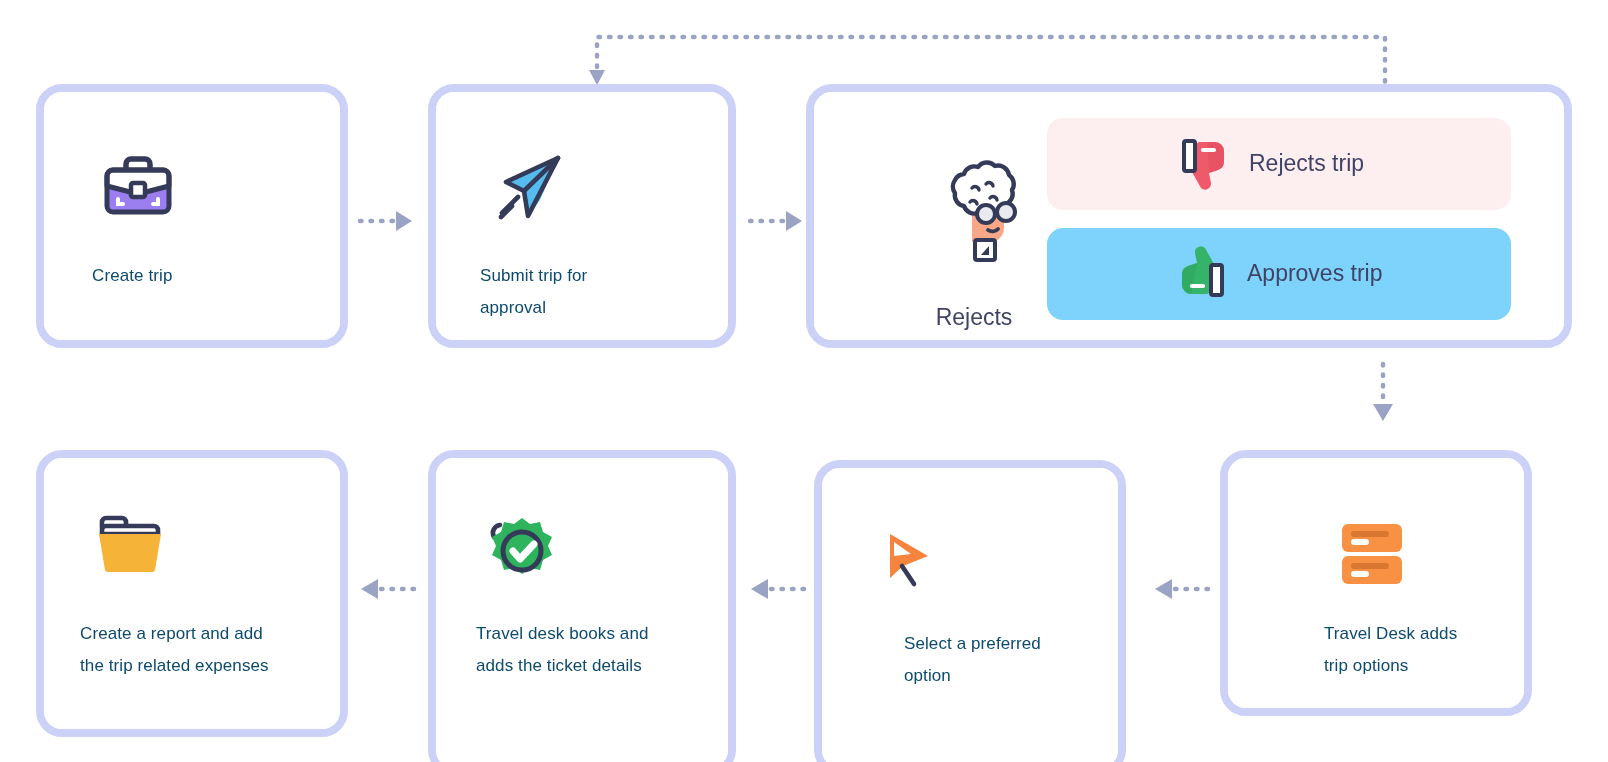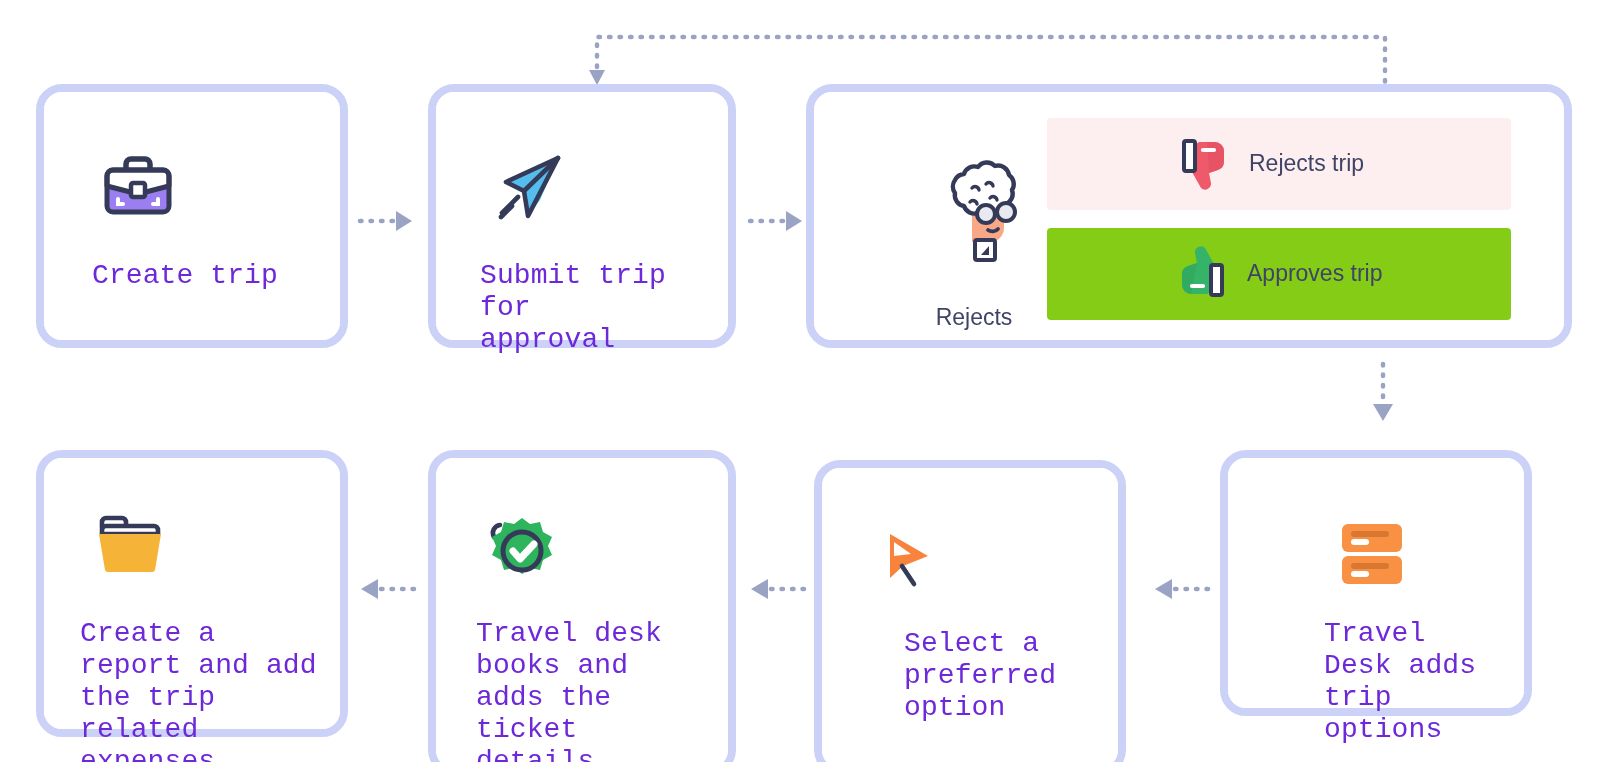--- a/index.html
+++ b/index.html
@@ -34,26 +34,25 @@
   }
   .card-body {
     position: absolute;
     left: 40px;
     top: 52px;
     right: 20px;
     bottom: 20px;
   }
   .card-label {
     position: absolute;
-    color: #6d28d9;
-    font-size: 28px;
+    color: #0c4a6e;
+    font-size: 17px;
     line-height: 32px;
     letter-spacing: 0.1px;
     white-space: pre-line;
-    font-family: Liberation Mono, monospace;
   }
   .icon-wrap {
     position: absolute;
     width: 92px;
     height: 92px;
   }
 
   
   .approver-col {
     position: absolute;
@@ -69,25 +68,25 @@
     width: 200px;
     text-align: center;
     color: #3f4466;
     font-size: 23px;
     line-height: 30px;
   }
   .decision-row {
     position: absolute;
     display: flex;
     align-items: center;
-    border-radius: 4px;
+    border-radius: 16px;
     box-sizing: border-box;
   }
   .decision-row.reject { background: #fdeef0; }
-  .decision-row.approve { background: #84cc16; }
+  .decision-row.approve { background: #7dd3fc; }
   .decision-icon {
     position: absolute;
     width: 58px;
     height: 58px;
   }
   .decision-text {
     position: absolute;
     color: #3f4466;
     font-size: 23px;
     line-height: 30px;

